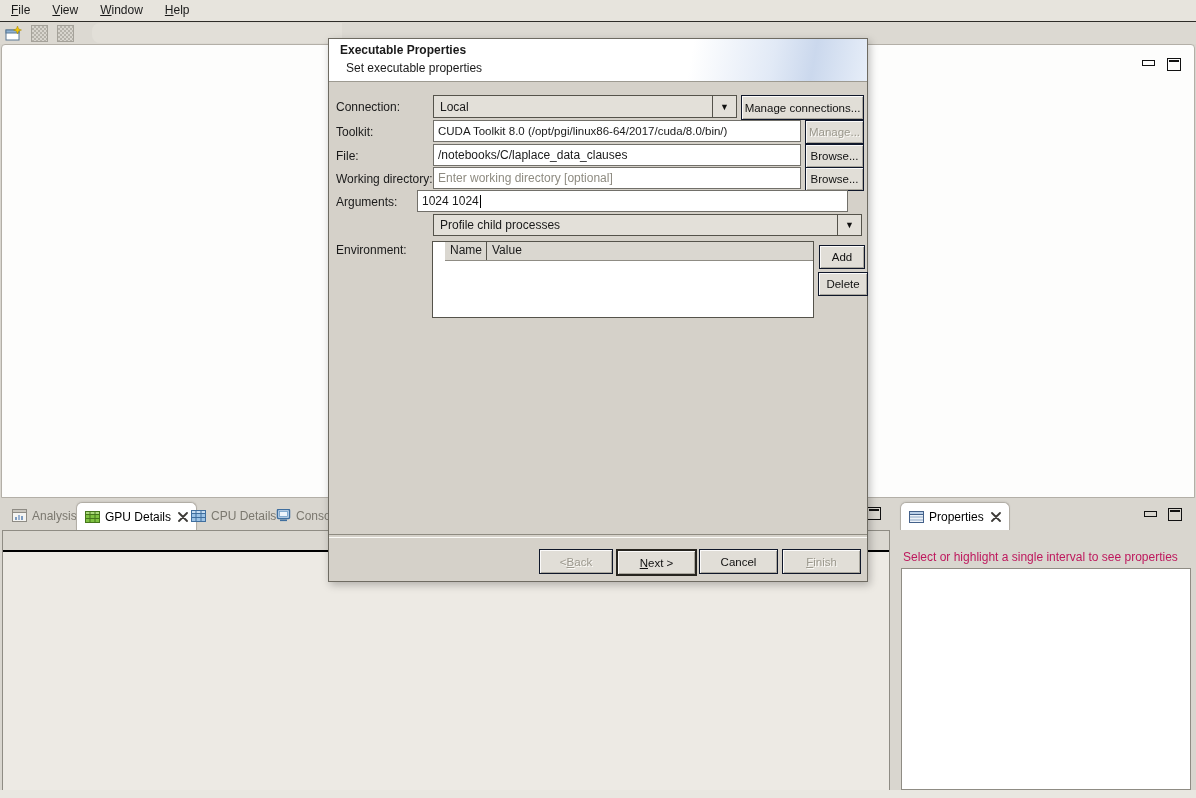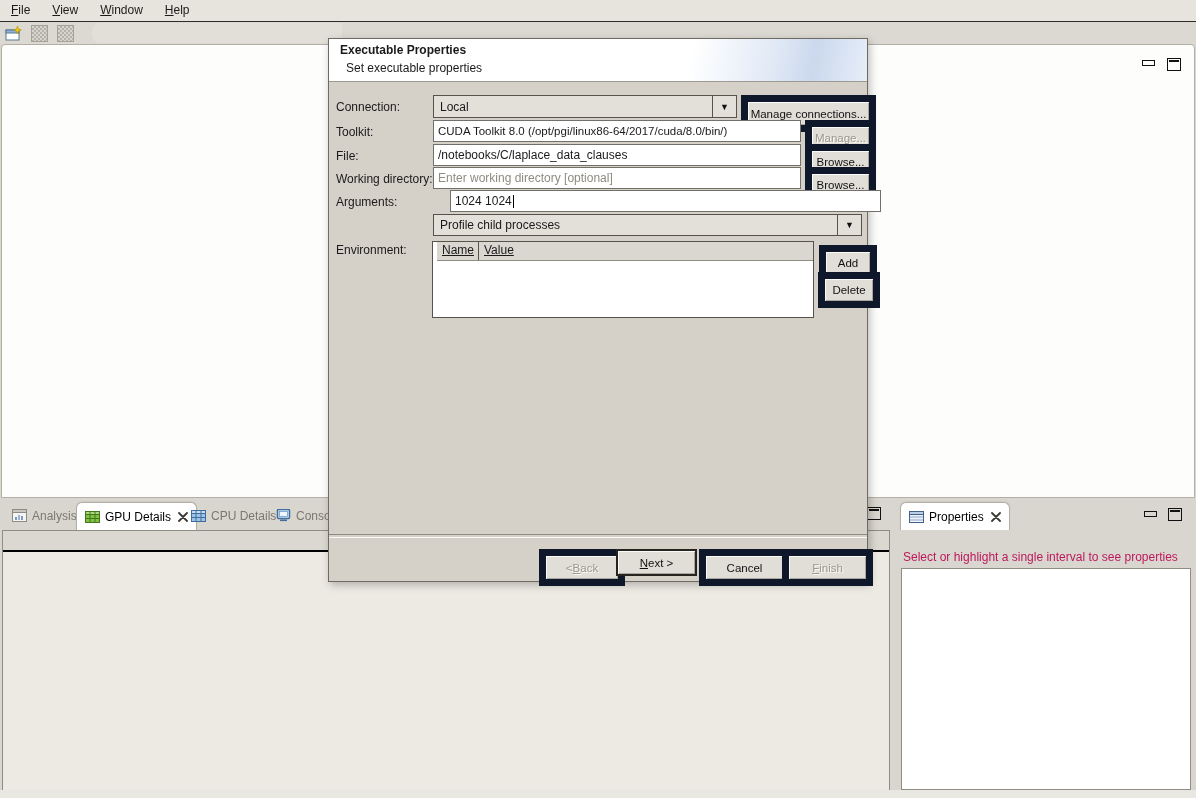--- a/index.html
+++ b/index.html
@@ -57,30 +57,30 @@
   .dlg-subtitle{position:absolute;left:17px;top:22px;}
   .lbl{position:absolute;left:7px;white-space:nowrap;}
   .field{position:absolute;background:#fff;border:1px solid #72706a;
     display:flex;align-items:center;padding:0 4px;overflow:hidden;white-space:nowrap;}
   .field .ph{color:#8e8b81;}
   .caret{display:inline-block;width:1px;height:13px;background:#000;margin-left:1px;}
   .combo{position:absolute;background:#e3e0d9;border:1px solid #55534b;
     display:flex;align-items:center;padding:0 6px;overflow:hidden;white-space:nowrap;}
   .combo .arrow{position:absolute;right:0;top:0;bottom:0;width:23px;border-left:1px solid #55534b;
     display:flex;align-items:center;justify-content:center;font-size:9px;color:#111;background:#e3e0d9;}
-  .btn{position:absolute;background:#e1ded7;border:7px solid #0f172a;
+  .btn{position:absolute;background:#e1ded7;border:1px solid #0f172a;
     box-shadow:inset 1px 1px 0 rgba(255,255,255,0.85), inset -1px -1px 0 rgba(125,122,112,0.55);
     display:flex;align-items:center;justify-content:center;color:#111;
     font-size:11.5px;white-space:nowrap;cursor:default;}
   .btn u{text-decoration:underline;}
   .btn.disabled{color:#9b988d;text-shadow:1px 1px 0 #fbfaf7;}
   .btn.default{border:2px solid #26241f;}
   .env-table{position:absolute;background:#fff;border:1px solid #55534b;}
-  .env-head{position:absolute;left:4px;top:0;right:0;height:18px;background:#dad7d0;
-    border-bottom:1px solid #8f8c84;display:flex;text-decoration:underline;}
+  .env-head{position:absolute;left:12px;top:0;right:0;height:18px;background:#dad7d0;
+    border-bottom:1px solid #8f8c84;display:flex;}
   .env-col{padding:1px 5px 0 5px;overflow:hidden;}
   .env-col.name{width:31px;border-right:1px solid #55534b;}
   .dlg-sep{position:absolute;left:0;right:0;top:495px;height:2px;
     border-top:1px solid #8e8b81;border-bottom:1px solid #fbfaf7;}
 </style>
 </head>
 <body>
 
 <div class="menubar">
   <div class="menu-item"><u>F</u>ile</div>
@@ -206,21 +206,21 @@
   </div>
   <div class="btn" style="left:476px;top:105px;width:57px;height:22px;">Browse...</div>
 
   <div class="lbl" style="top:133px;">Working directory:</div>
   <div class="field" style="left:104px;top:128px;width:358px;height:20px;">
     <span class="ph">Enter working directory [optional]</span>
   </div>
   <div class="btn" style="left:476px;top:128px;width:57px;height:22px;">Browse...</div>
 
   <div class="lbl" style="top:156px;">Arguments:</div>
-  <div class="field" style="left:121px;top:151px;width:421px;height:20px;">
+  <div class="field" style="left:88px;top:151px;width:421px;height:20px;">
     <span>1024 1024</span>
     <span class="caret"></span>
   </div>
 
   <div class="combo" style="left:104px;top:175px;width:415px;height:20px;">
     <span>Profile child processes</span>
     <span class="arrow">▼</span>
   </div>
 
   <div class="lbl" style="top:204px;">Environment:</div>

